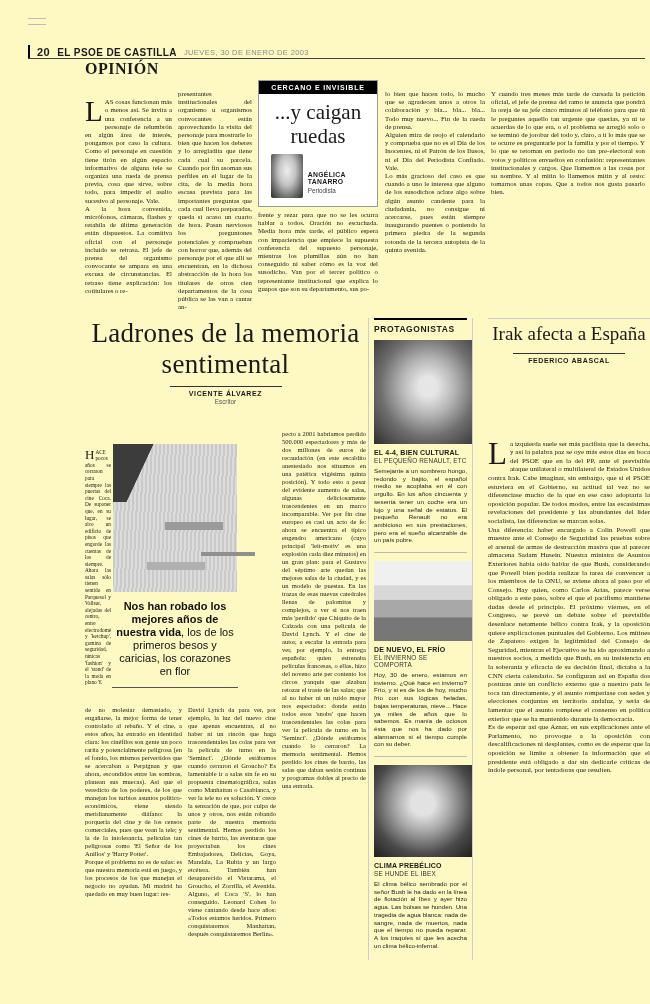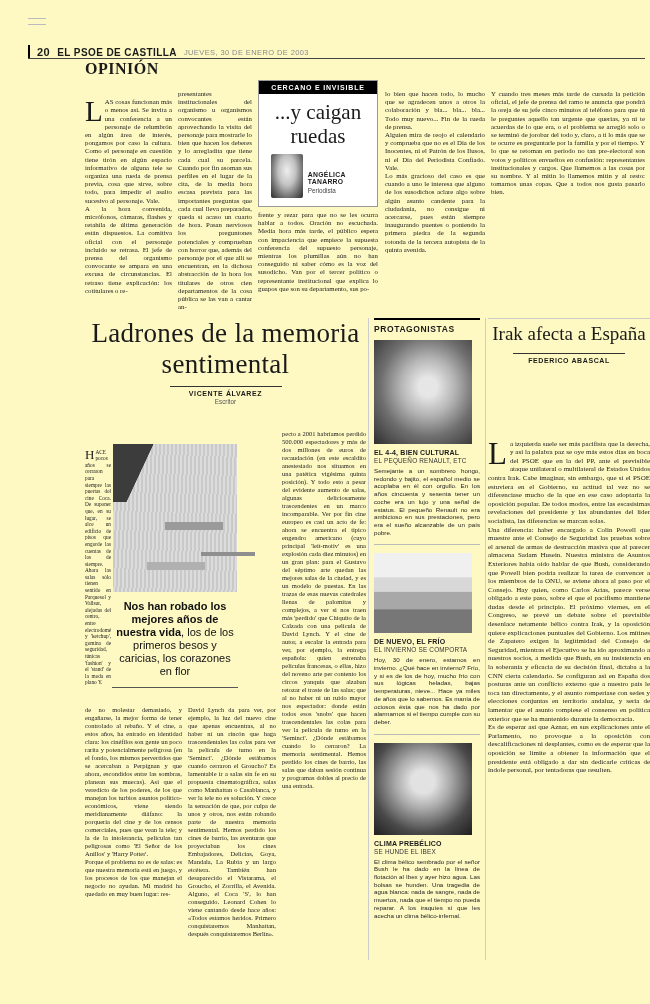--- a/index.html
+++ b/index.html
@@ -58,21 +58,21 @@
       box-shadow:34px 28px 0 -2px #8f8f8f, -18px 40px 0 0 #b0b0b0;}
   .pull{position:absolute;left:27px;top:172px;width:126px;text-align:center;
        font-family:"Liberation Sans",sans-serif;font-size:11px;line-height:13px;color:#111;
        padding-bottom:9px;border-bottom:1px solid #555;}
   .pull .b{font-weight:bold;} .pull .r{font-weight:normal;}
   .lad .c1b{position:absolute;left:0;top:278px;width:97px;bottom:0;}
   .lad .c2b{position:absolute;left:103px;top:278px;width:88px;bottom:0;}
   .lad .c3{position:absolute;left:197px;top:2px;width:84px;bottom:0;}
   .lad .bt{font-size:6.5px;line-height:8px;}
   
-  .prot{position:absolute;left:283px;top:0;width:118px;bottom:28px;
+  .prot{position:absolute;left:283px;top:0;width:105px;bottom:28px;
        border-left:1px solid #ccc;border-right:1px solid #ccc;padding:0 5px;box-sizing:border-box;
        font-family:"Liberation Sans",sans-serif;}
   .prot .hd{border-top:2px solid #000;font-weight:bold;font-size:8.5px;letter-spacing:.6px;
        padding:4px 0 6px 0;}
   .prot .it-ttl{font-weight:bold;font-size:7px;letter-spacing:.2px;margin-top:5px;}
   .prot .it-sub{font-size:6.4px;color:#333;margin:1px 0 3px 0;letter-spacing:.2px;}
   .prot .it-tx{font-size:6.2px;line-height:7.7px;text-align:justify;color:#222;}
   .prot .div{border-top:1px solid #bbb;margin:8px 0;}
   .ph-car{width:98px;height:104px;
       background:radial-gradient(ellipse at 55% 45%, #e6e6e6 0 12%, #b5b5b5 35%, #6f6f6f 62%, #2e2e2e 100%);}

